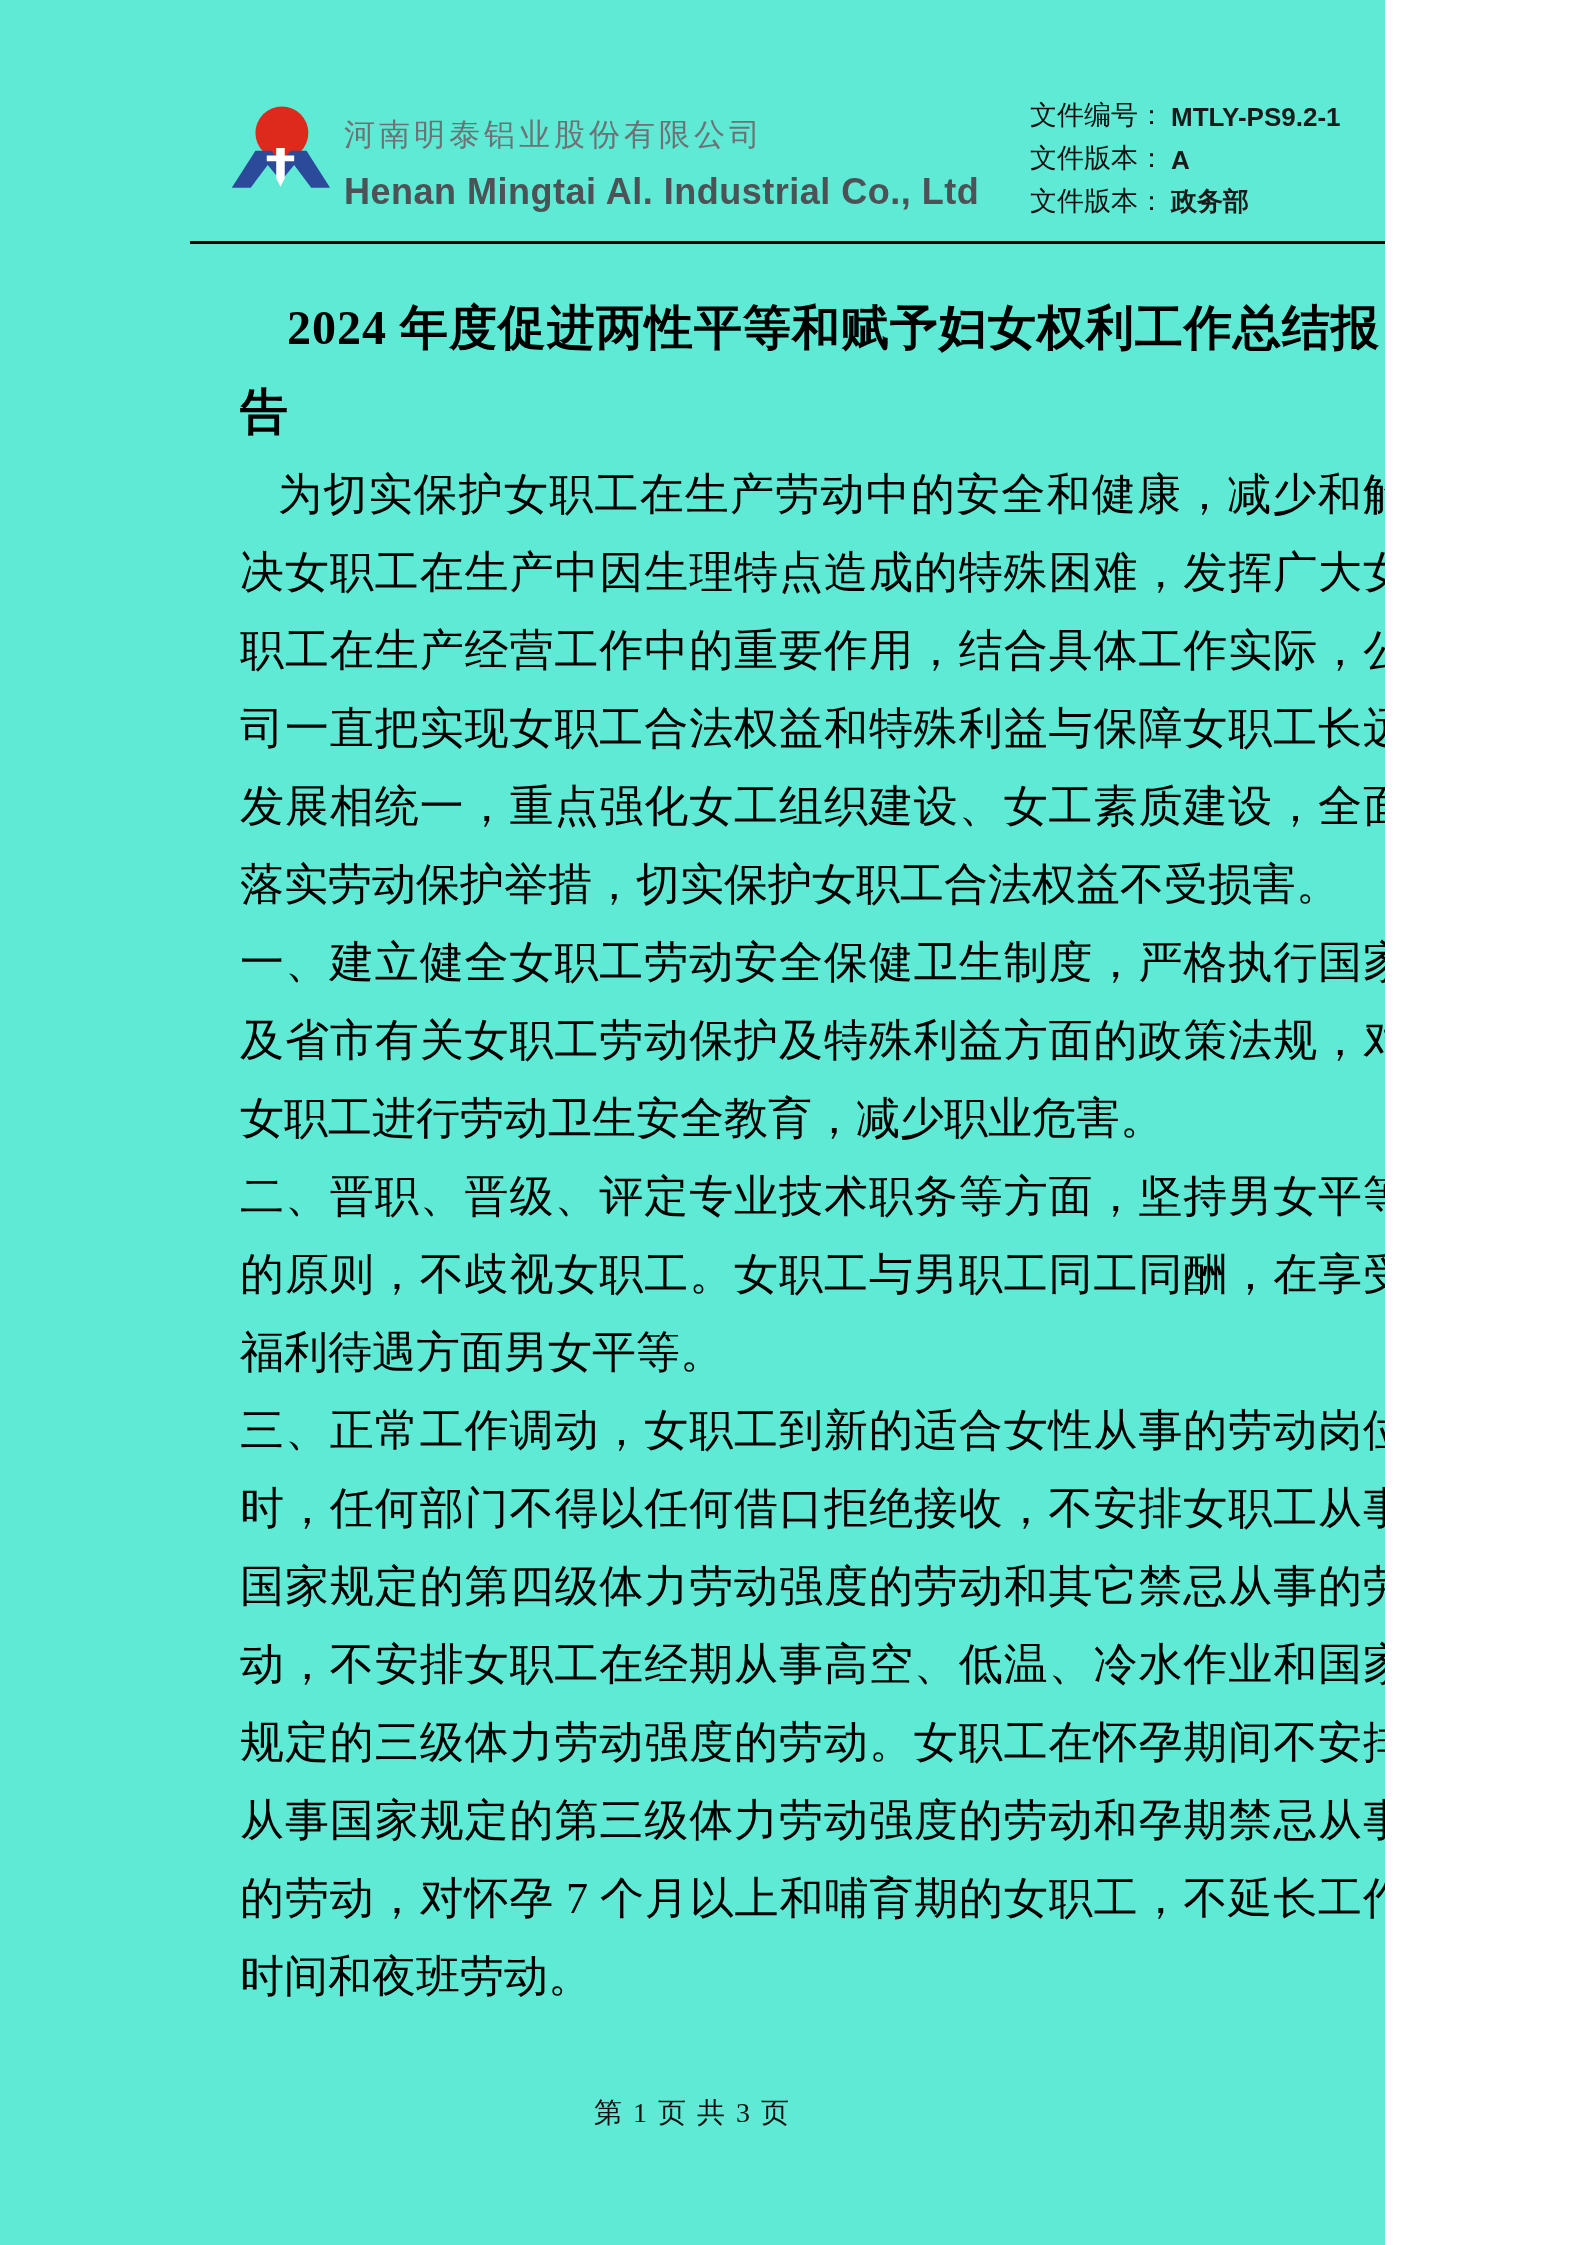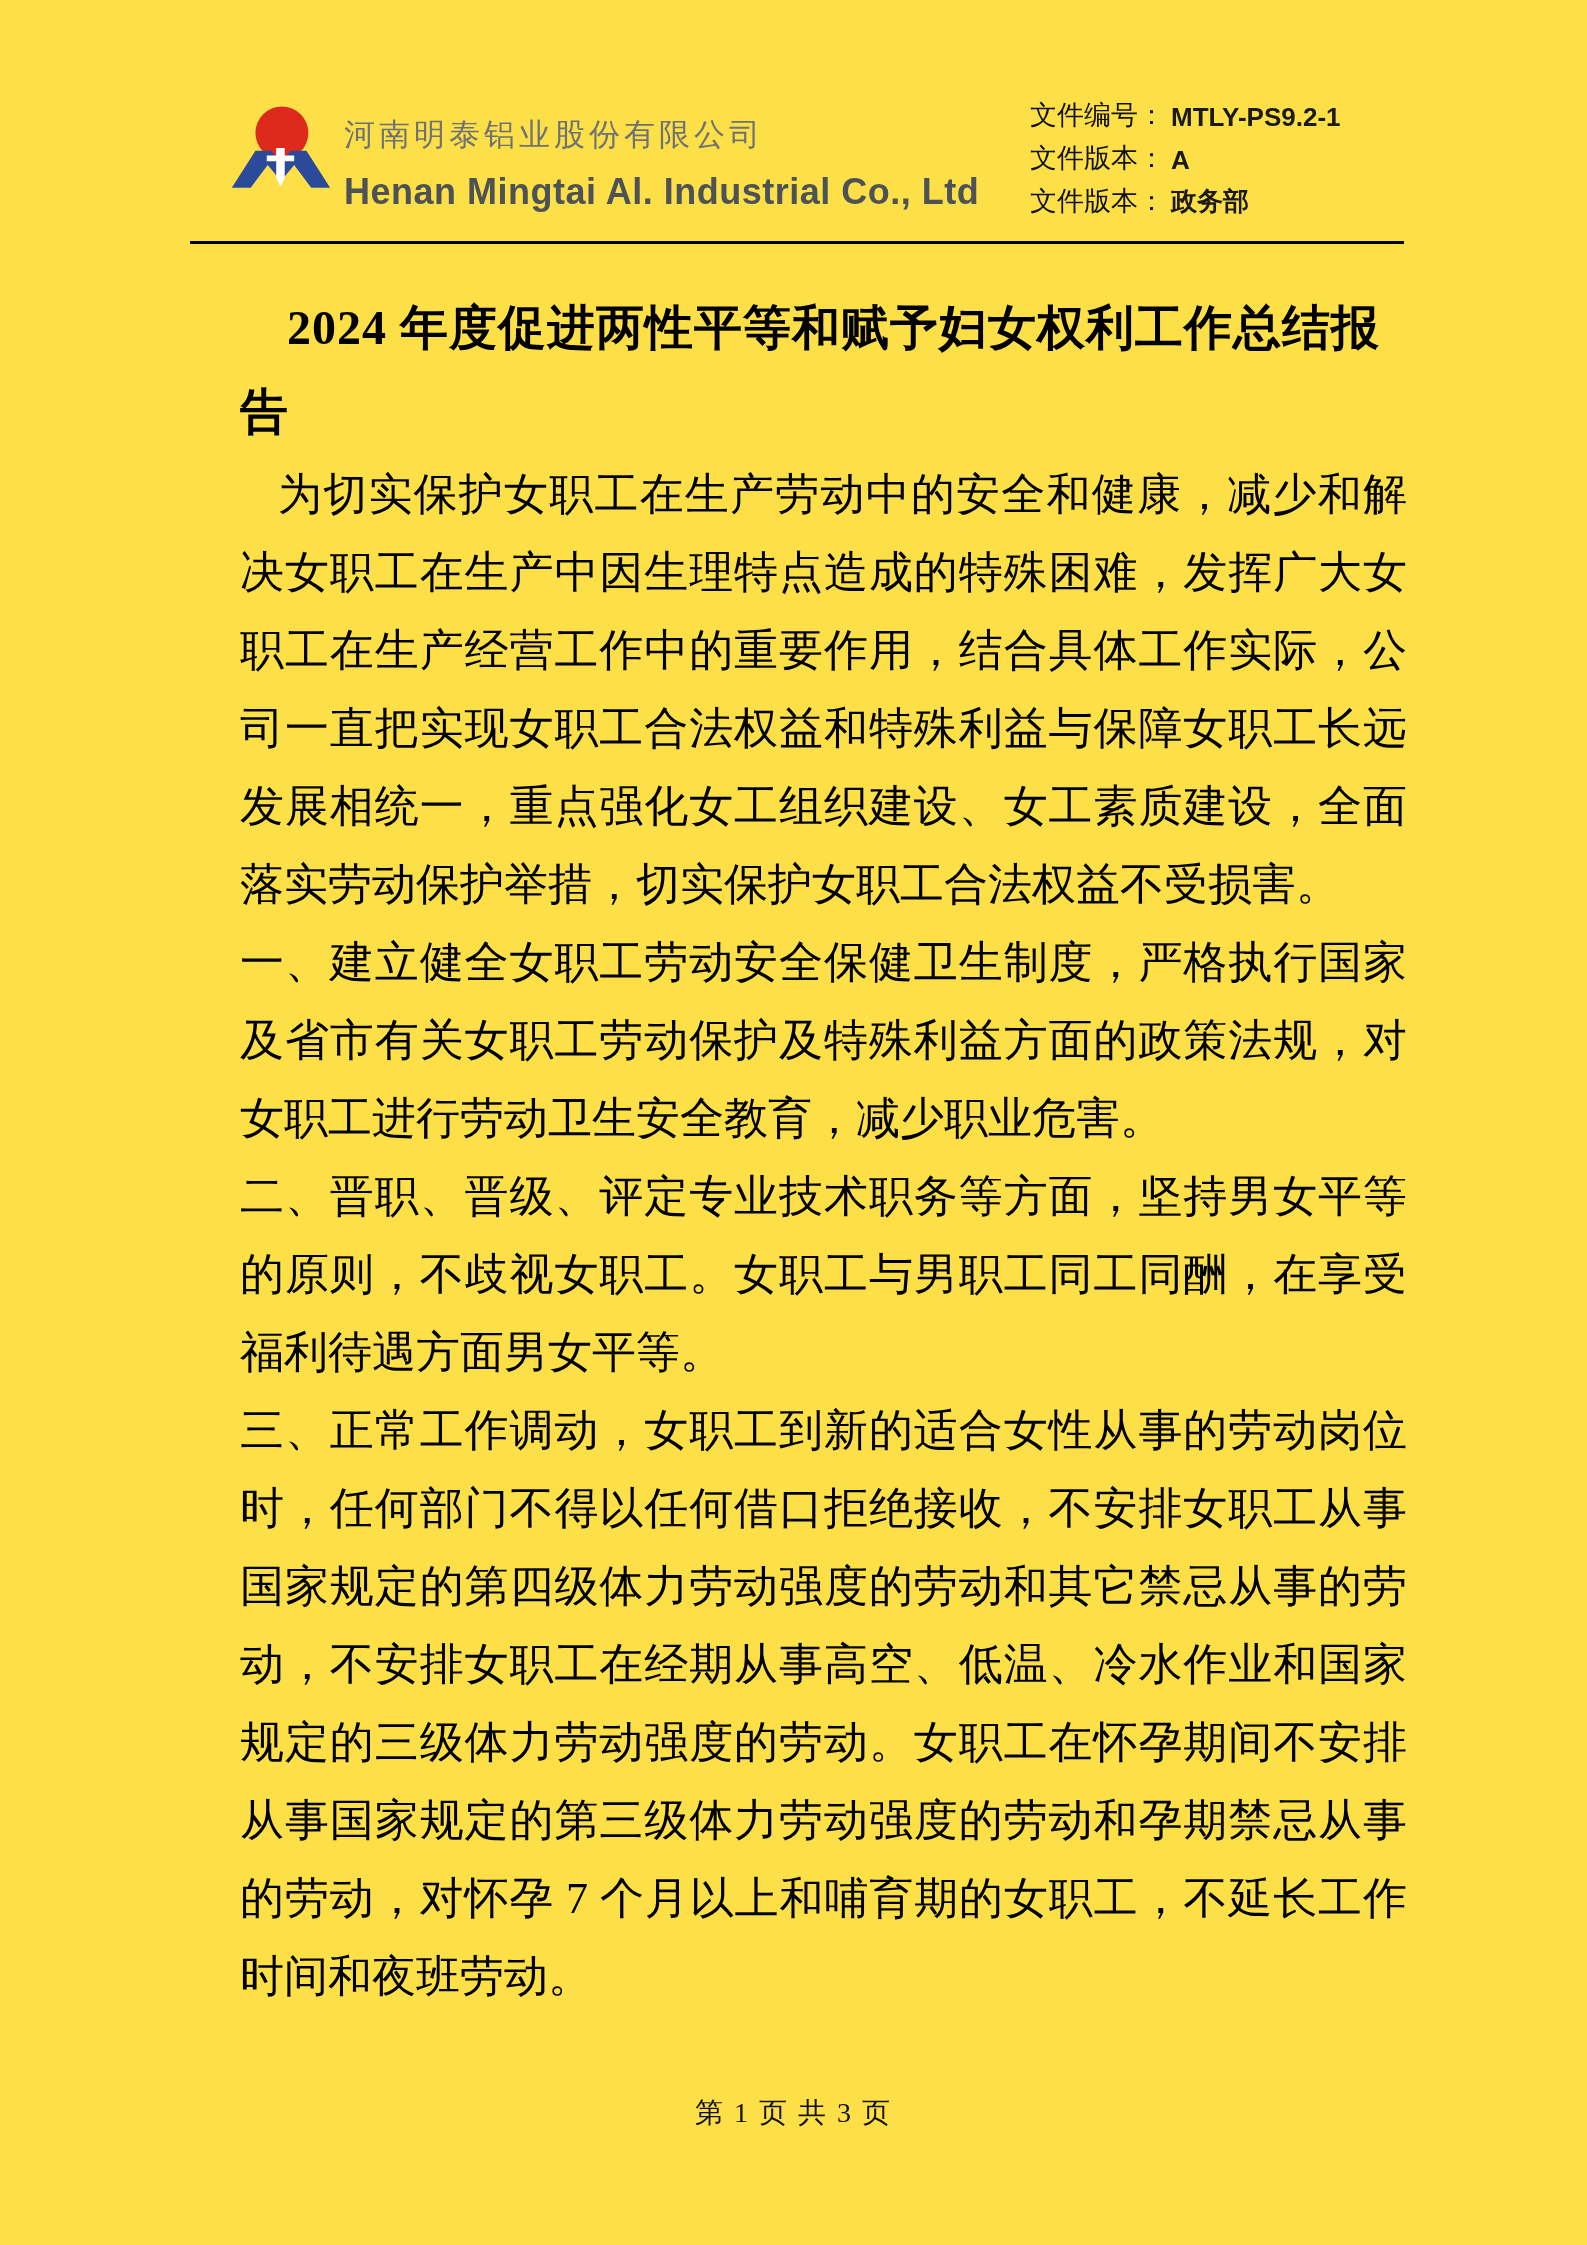--- a/index.html
+++ b/index.html
@@ -1,23 +1,23 @@
 <!DOCTYPE html>
 <html><head>
 <meta charset="utf-8">
 <style>
   * { margin: 0; padding: 0; box-sizing: border-box; }
   html, body { background: #ffffff; }
   body { font-family: "Liberation Serif", "DejaVu Serif", serif; }
 
   .page {
     position: relative;
-    width: 1587px;
+    width: 1385px;
     height: 2245px;
-    background: #fde047;
+    background: #5eead4;
     overflow: hidden;
   }
 
   
   .logo-block {
     position: absolute;
     left: 228px;
     top: 100px;
     display: flex;
     align-items: flex-start;

